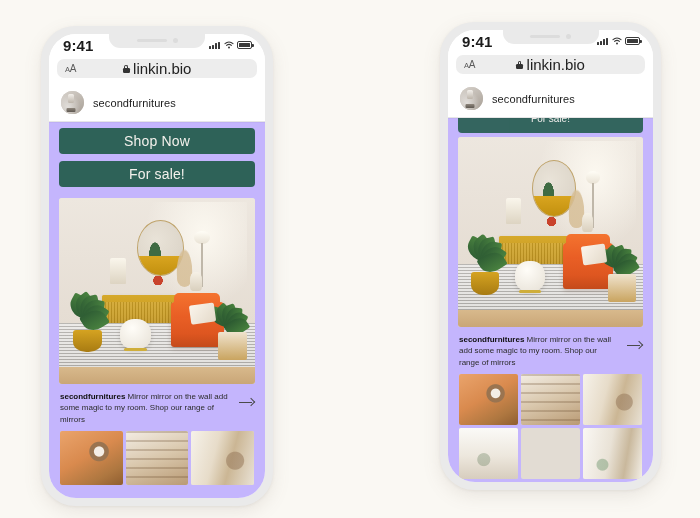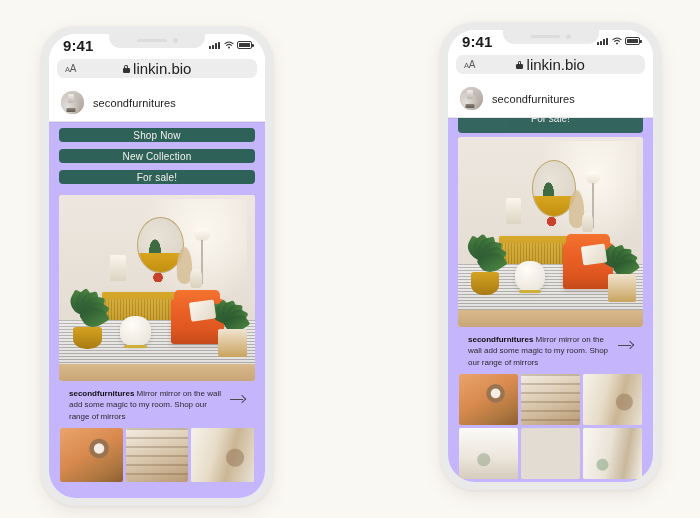--- a/index.html
+++ b/index.html
@@ -196,25 +196,25 @@
     position: relative;
     background: #c4b5fd;
     overflow: hidden;
     flex: 1;
   }
   .screen-inner { display: flex; flex-direction: column; height: 100%; }
 
   
   .links { padding: 6px 10px 0; }
   .link-btn {
-    height: 14px;
+    height: 26px;
     border-radius: 4px;
     background: #2E6258;
     color: #F3F1EC;
-    font-size: 10px;
+    font-size: 14px;
     display: flex;
     align-items: center;
     justify-content: center;
     margin-bottom: 7px;
     letter-spacing: .15px;
   }
 
   
   .hero-wrap { padding: 4px 10px 0; }
   .hero {
@@ -384,21 +384,21 @@
   .room .decor {
     position:absolute; left:47%; top:41%; width:7%; height:7%;
     background: radial-gradient(circle,#C9432C 0 50%, transparent 52%);
   }
 
   
   .caption {
     display: flex;
     align-items: flex-start;
     gap: 8px;
-    padding: 7px 20px 6px;
+    padding: 7px 11px 6px;
   }
   .caption-text {
     font-size: 8px;
     line-height: 1.42;
     color: #2b2b2b;
     flex: 1;
   }
   .caption-text b { color: #111; }
   .arrow {
     flex: 0 0 auto;
@@ -550,21 +550,20 @@
               <span class="av-lamp"></span>
               <span class="av-base"></span>
           </div>
           <div class="username">secondfurnitures</div>
         </div>
 
         <div class="feed">
 
           <div class="links">
             <div class="link-btn">Shop Now</div>
-            <div class="link-btn">New Collection</div>
             <div class="link-btn">For sale!</div>
           </div>
 
           <div class="hero-wrap">
             <div class="hero">
               <div class="room">
                 <div class="wall"></div>
                   <div class="wall-glow"></div>
                 <div class="mirror">
                     <div class="mplant"></div>

